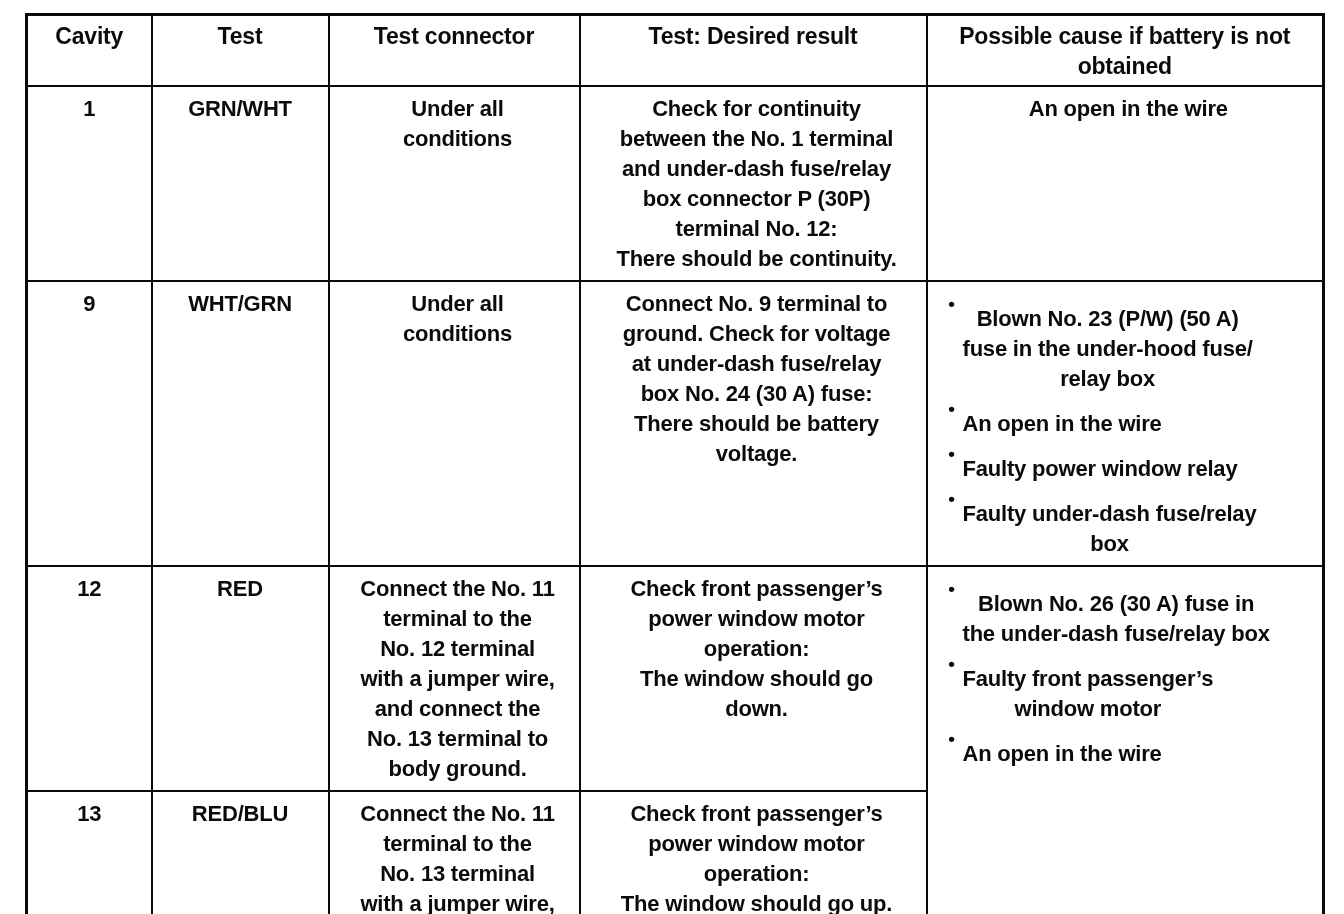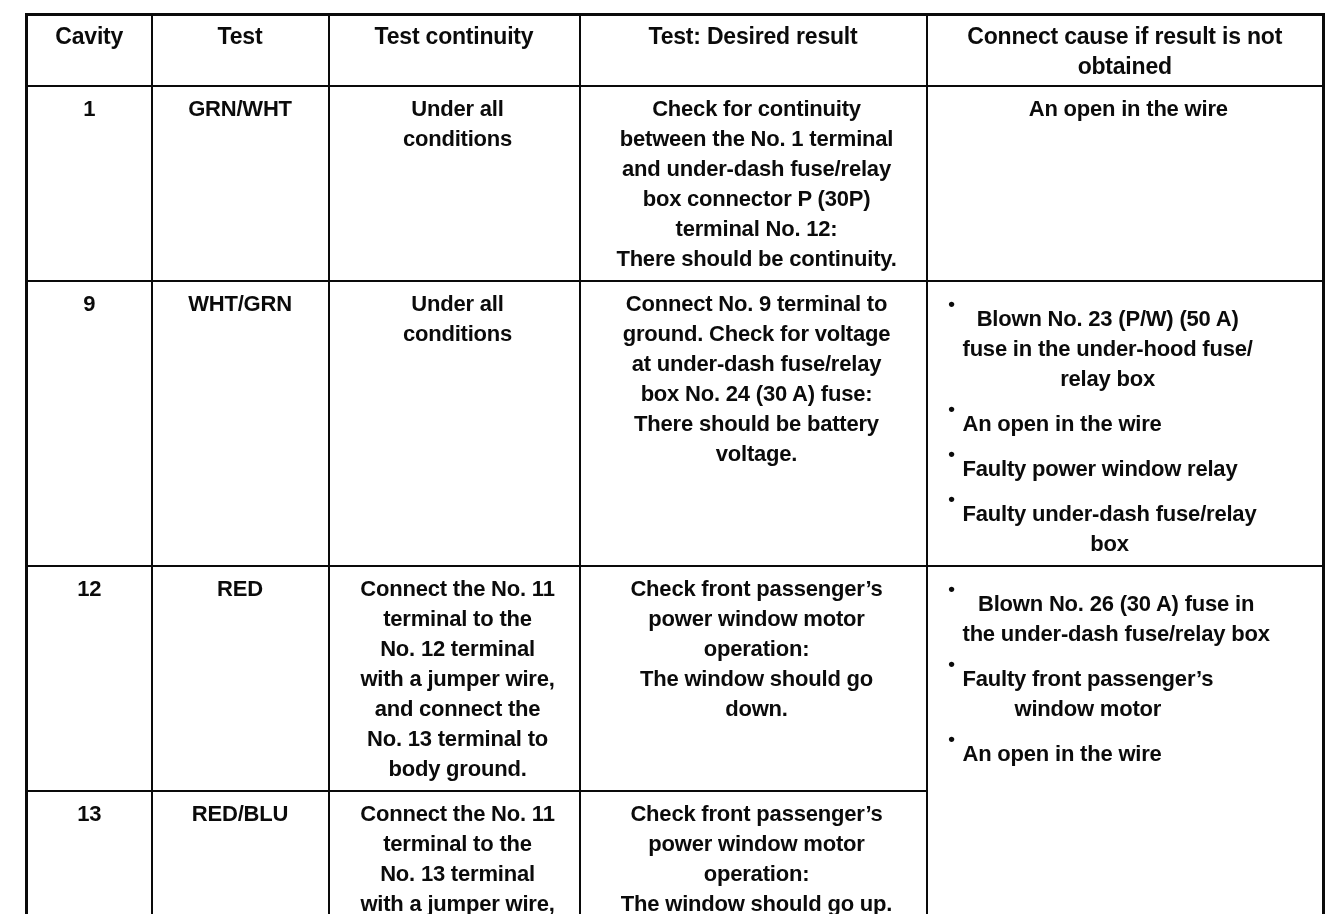--- a/index.html
+++ b/index.html
@@ -79,23 +79,23 @@
       <col style="width:125px">
       <col style="width:177px">
       <col style="width:251px">
       <col style="width:347px">
       <col style="width:397px">
     </colgroup>
     <thead>
       <tr class="r-header">
         <th>Cavity</th>
         <th>Test</th>
-        <th>Test continuity</th>
+        <th>Test connector</th>
         <th>Test: Desired result</th>
-        <th>Connect cause if result is not obtained</th>
+        <th>Possible cause if battery is not obtained</th>
       </tr>
     </thead>
     <tbody>
       <tr class="r-1">
         <td class="cell-center">1</td>
         <td class="cell-center">GRN/WHT</td>
         <td class="pre">Under all
 conditions</td>
         <td class="pre">Check for continuity
 between the No. 1 terminal

